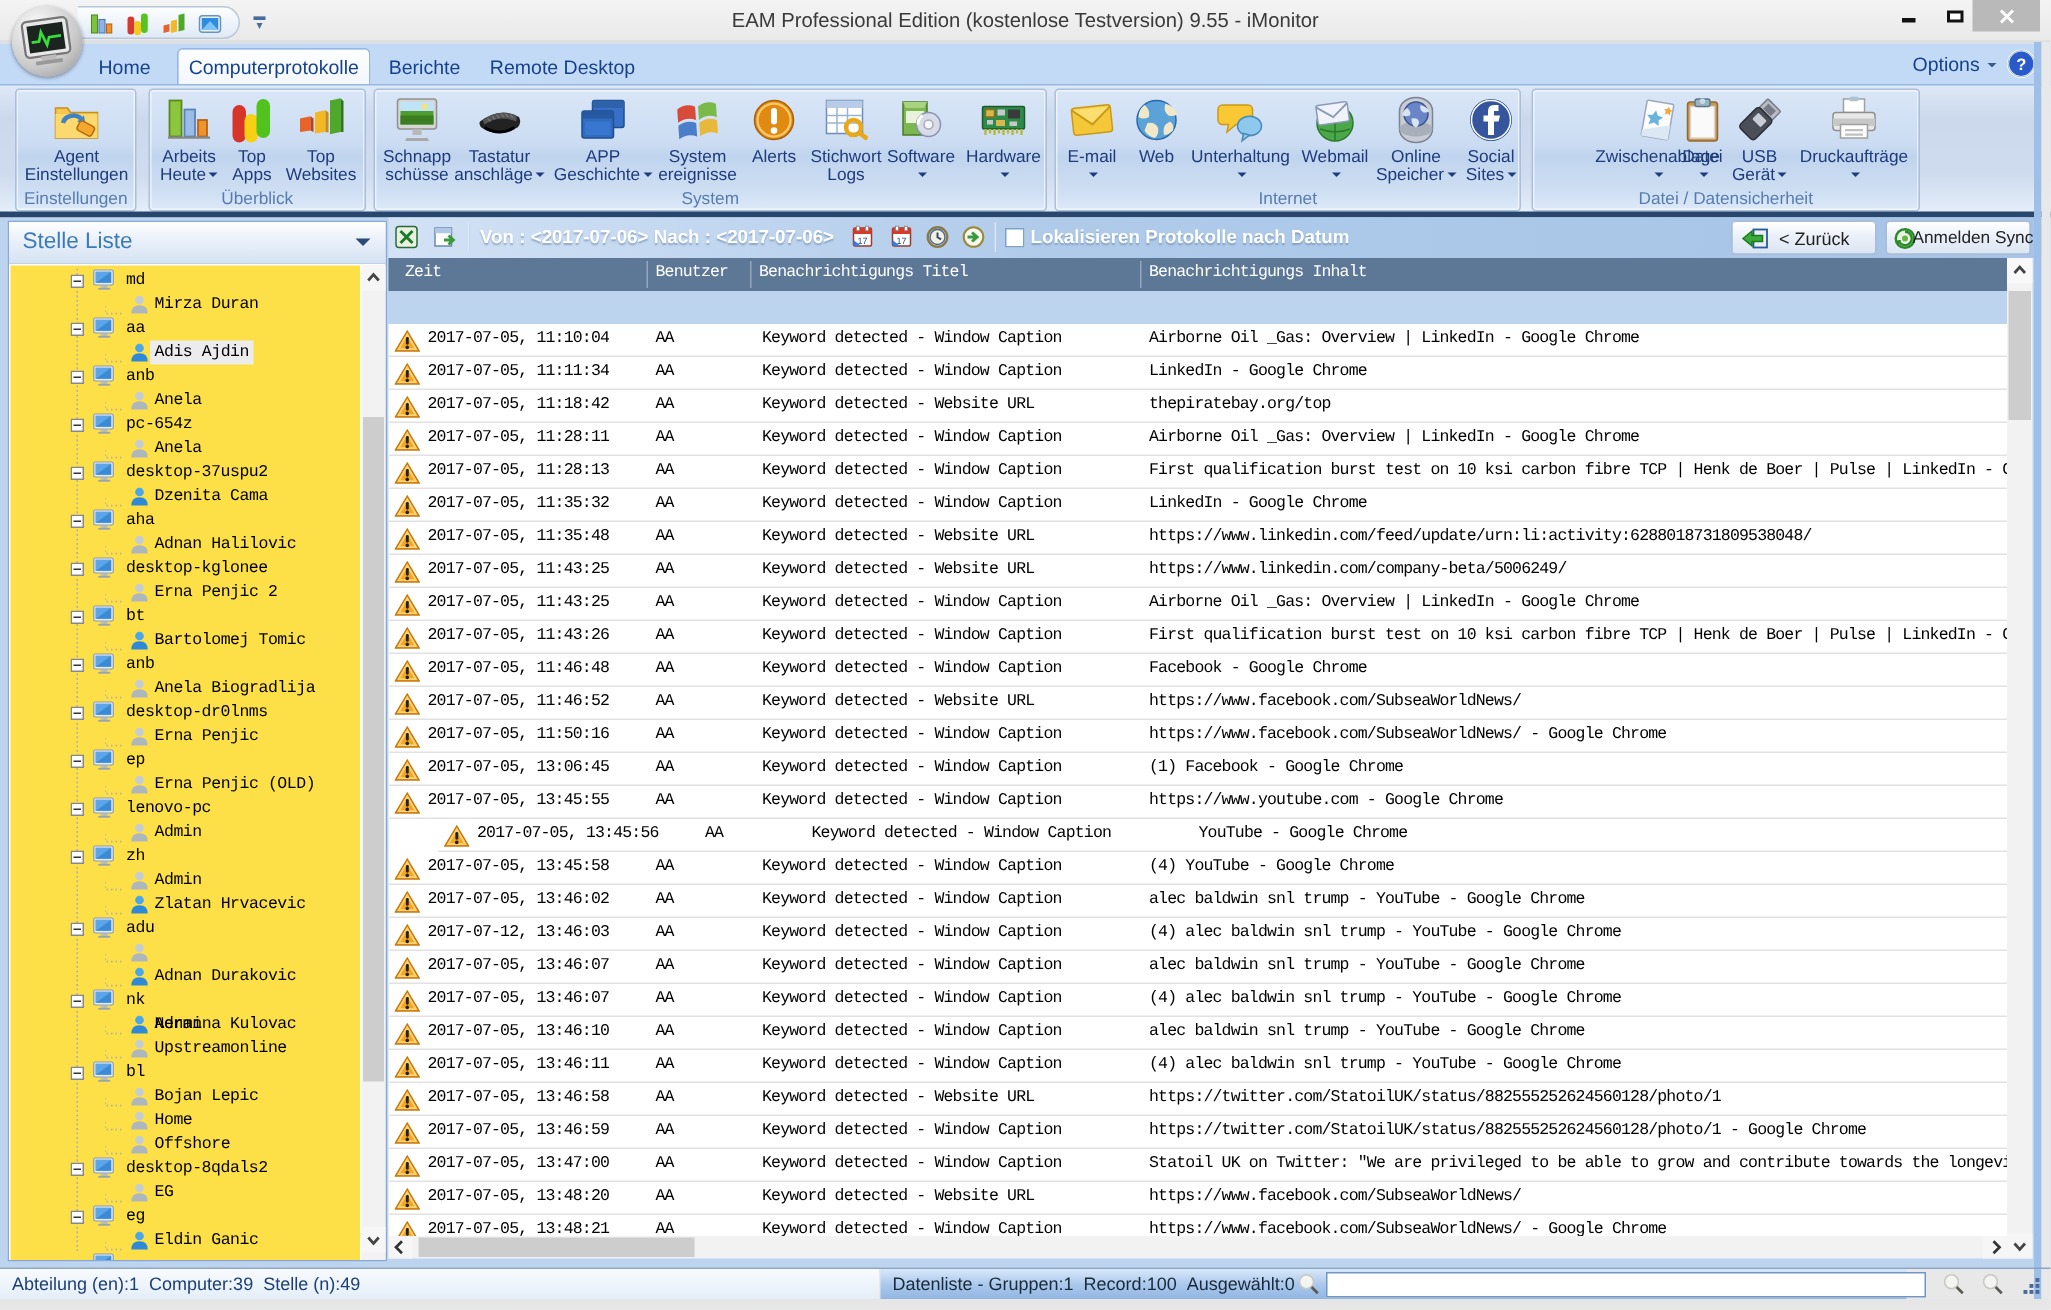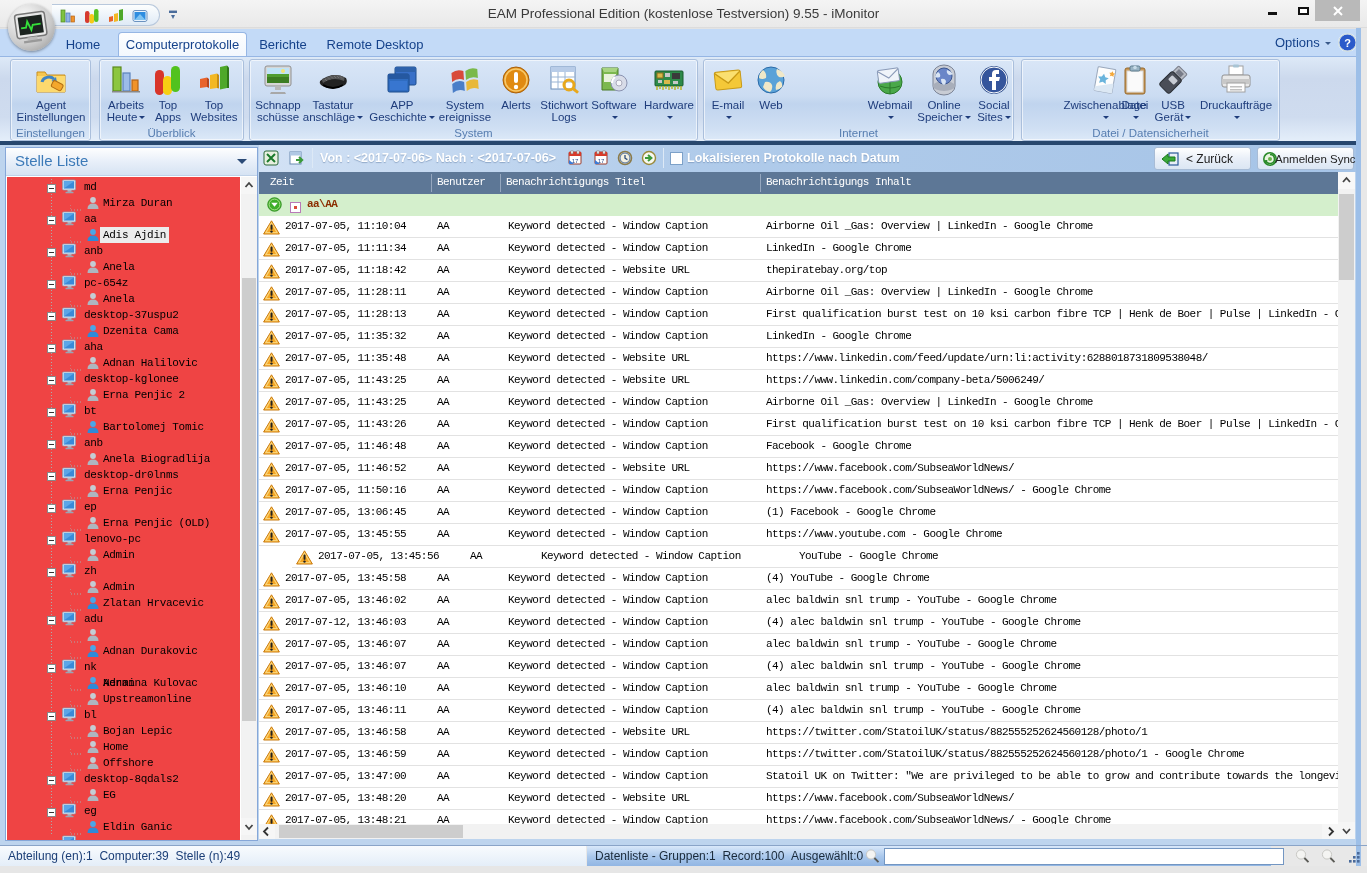--- a/index.html
+++ b/index.html
@@ -27,21 +27,21 @@
 .rlbl:first-of-type{margin-top:3px;}
 .arr{display:inline-block;width:0;height:0;border-left:3px solid transparent;border-right:3px solid transparent;border-top:3px solid #1e3c7b;vertical-align:middle;margin-left:2px;}
 #ribline{position:absolute;left:0;top:141px;width:1367px;height:4px;background:#27476e;}
 
 #contentbg{position:absolute;left:0;top:145px;width:1367px;height:700px;background:#bdd4ee;}
 
 #lpanel{position:absolute;left:5px;top:147px;width:253px;height:694px;border:1px solid #86a7d8;background:#fff;}
 #lphead{position:absolute;left:0;top:0;width:251px;height:28px;background:linear-gradient(#fefefe,#e8eff9 50%,#d6e3f3);border-bottom:1px solid #c0d2e8;}
 #lphead .t{position:absolute;left:9px;top:4px;font-size:15px;color:#3c7ab8;}
 #lphead .a{position:absolute;right:10px;top:11px;width:0;height:0;border-left:5px solid transparent;border-right:5px solid transparent;border-top:5px solid #2b4a76;}
-#tree{position:absolute;left:1px;top:29px;width:233px;height:663px;overflow:hidden;background:#ef4444;font-family:"Liberation Mono",monospace;font-size:11px;letter-spacing:-0.3px;color:#000;}
+#tree{position:absolute;left:1px;top:29px;width:233px;height:663px;overflow:hidden;background:#fde047;font-family:"Liberation Mono",monospace;font-size:11px;letter-spacing:-0.3px;color:#000;}
 .trow{position:absolute;height:16px;line-height:16px;white-space:nowrap;}
 .ticon{position:absolute;top:0px;}
 
 .sbar{position:absolute;background:#f2f2f2;}
 .sthumb{position:absolute;background:#cdcdcd;}
 .sarrow{position:absolute;background:#f6f6f6;color:#555;text-align:center;font-size:9px;}
 
 #tbar{position:absolute;left:259px;top:145px;width:1102px;height:27px;background:linear-gradient(100deg,#d3e2f5,#b0cbea 40%,#a6c4e7);}
 #tbar .wtxt{position:absolute;top:6px;font-size:12.5px;font-weight:bold;color:#fff;text-shadow:0 1px 1px rgba(90,120,160,.5);}
 #tbar .ti{position:absolute;top:5px;width:16px;height:16px;}
@@ -282,20 +282,29 @@
           <div class="rlbl">E-mail</div>
           <div class="rlbl"><span class="arr"></span></div>
         </div>
         <div class="rbtn" style="left:51px;width:32px;">
           <span class="ric"><svg width="32" height="32" viewBox="0 0 32 32">
               <circle cx="16" cy="16" r="13" fill="#5aa2d8" stroke="#2a6aa8" stroke-width="1"></circle>
               <path d="M8 6 q4 3 3 8 q-4 2 -7 0 q0 -5 4 -8z M22 5 q-2 5 2 8 q4 1 6 -1 q-2 -5 -8 -7z M10 18 q5 -1 7 3 q1 4 -2 7 q-5 -1 -7 -5z M25 17 q3 2 2 6 q-3 3 -6 3 q-1 -4 1 -7z" fill="#f0e8c8"></path>
             </svg></span>
           <div class="rlbl">Web</div>
         </div>
+        <div class="rbtn" style="left:83px;width:80px;">
+          <span class="ric"><svg width="32" height="32" viewBox="0 0 32 32">
+              <path d="M4 6 h17 a3 3 0 0 1 3 3 v7 a3 3 0 0 1 -3 3 h-8 l-6 5 1 -5 h-4 a3 3 0 0 1 -3 -3 v-7 a3 3 0 0 1 3 -3z" fill="#f9c832" stroke="#c89a18" stroke-width="1"></path>
+              <ellipse cx="22" cy="20" rx="8" ry="6.5" fill="#8ec8ee" stroke="#4a8ab8" stroke-width="1"></ellipse>
+              <path d="M18 25 l-1 5 5 -4z" fill="#8ec8ee" stroke="#4a8ab8" stroke-width="1"></path>
+            </svg></span>
+          <div class="rlbl">Unterhaltung</div>
+          <div class="rlbl"><span class="arr"></span></div>
+        </div>
         <div class="rbtn" style="left:159px;width:54px;">
           <span class="ric"><svg width="32" height="32" viewBox="0 0 32 32">
               <circle cx="16" cy="18" r="12" fill="#4aa84a" stroke="#2a7a2a" stroke-width="1"></circle>
               <path d="M6 14 q10 -4 20 0 M6 22 q10 4 20 0 M16 6 v24 M8 9 q8 18 16 0" stroke="#2a7a2a" stroke-width="1" fill="none"></path>
               <g transform="rotate(-8 15 12)">
                 <rect x="4" y="5" width="21" height="13" rx="1.5" fill="#f0f4fa" stroke="#8a9ab8" stroke-width="1"></rect>
                 <path d="M4 6 l10.5 8 10.5 -8" fill="none" stroke="#8a9ab8" stroke-width="1.2"></path>
               </g>
             </svg></span>
           <div class="rlbl">Webmail</div>
@@ -944,32 +953,20 @@
     </div>
     <div id="tblhead">
       <span class="h" style="left:11px;">Zeit</span>
       <div class="d" style="left:172px;"></div>
       <span class="h" style="left:178px;">Benutzer</span>
       <div class="d" style="left:241px;"></div>
       <span class="h" style="left:247px;">Benachrichtigungs Titel</span>
       <div class="d" style="left:501px;"></div>
       <span class="h" style="left:507px;">Benachrichtigungs Inhalt</span>
     </div>
-    <div id="grouprow">
-      <span style="position:absolute;left:8px;top:3px;"><svg width="15" height="15" viewBox="0 0 15 15">
-          <circle cx="7.5" cy="7.5" r="6.8" fill="#3fae29" stroke="#2a8a1a" stroke-width="0.8"></circle>
-          <circle cx="7.5" cy="7.5" r="5.4" fill="none" stroke="#a8e08a" stroke-width="1"></circle>
-          <polygon points="4.2,5.8 10.8,5.8 7.5,9.8" fill="#fff"></polygon>
-        </svg></span>
-      <span style="position:absolute;left:31px;top:5px;"><svg width="11" height="11" viewBox="0 0 11 11">
-          <rect x="0.5" y="0.5" width="10" height="10" fill="#fff" stroke="#b87ab8" stroke-width="1"></rect>
-          <rect x="4" y="4" width="3" height="3" fill="#d84a3a"></rect>
-        </svg></span>
-      <span class="g">aa\AA</span>
-    </div>
     <div id="tbody">
       <div class="drow" style="top:0px;">
         <span style="left:4px;top:4px;"><svg width="17" height="15" viewBox="0 0 17 15">
             <polygon points="8.5,0.8 16.4,14 0.6,14" fill="#f5a623" stroke="#c87a10" stroke-width="1"></polygon>
             <polygon points="8.5,3 14.2,12.7 2.8,12.7" fill="none" stroke="#fbd477" stroke-width="1.2"></polygon>
             <rect x="7.6" y="4.6" width="1.9" height="5.2" rx=".9" fill="#222"></rect>
             <circle cx="8.5" cy="11.6" r="1.2" fill="#222"></circle>
           </svg></span>
         <span class="c1">2017-07-05, 11:10:04</span>
         <span class="c2">AA</span>

